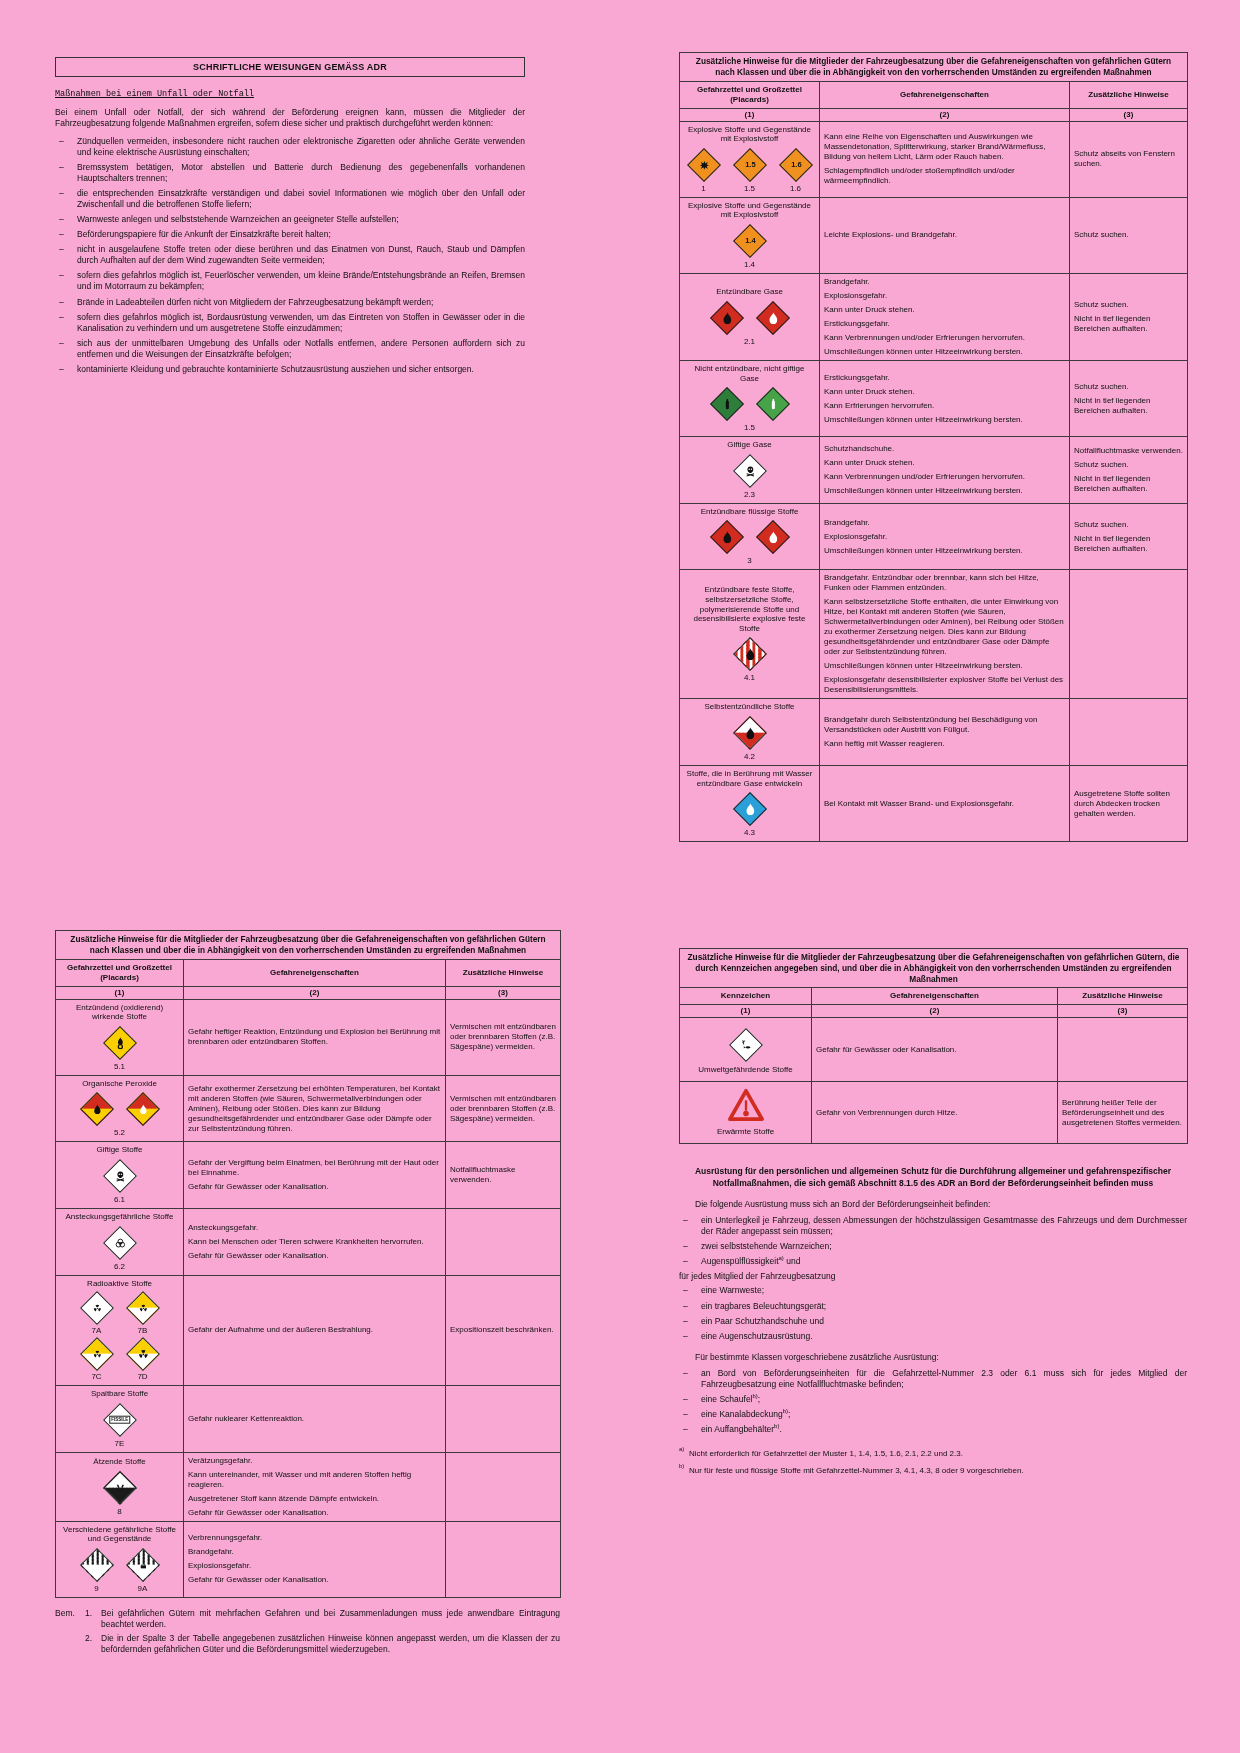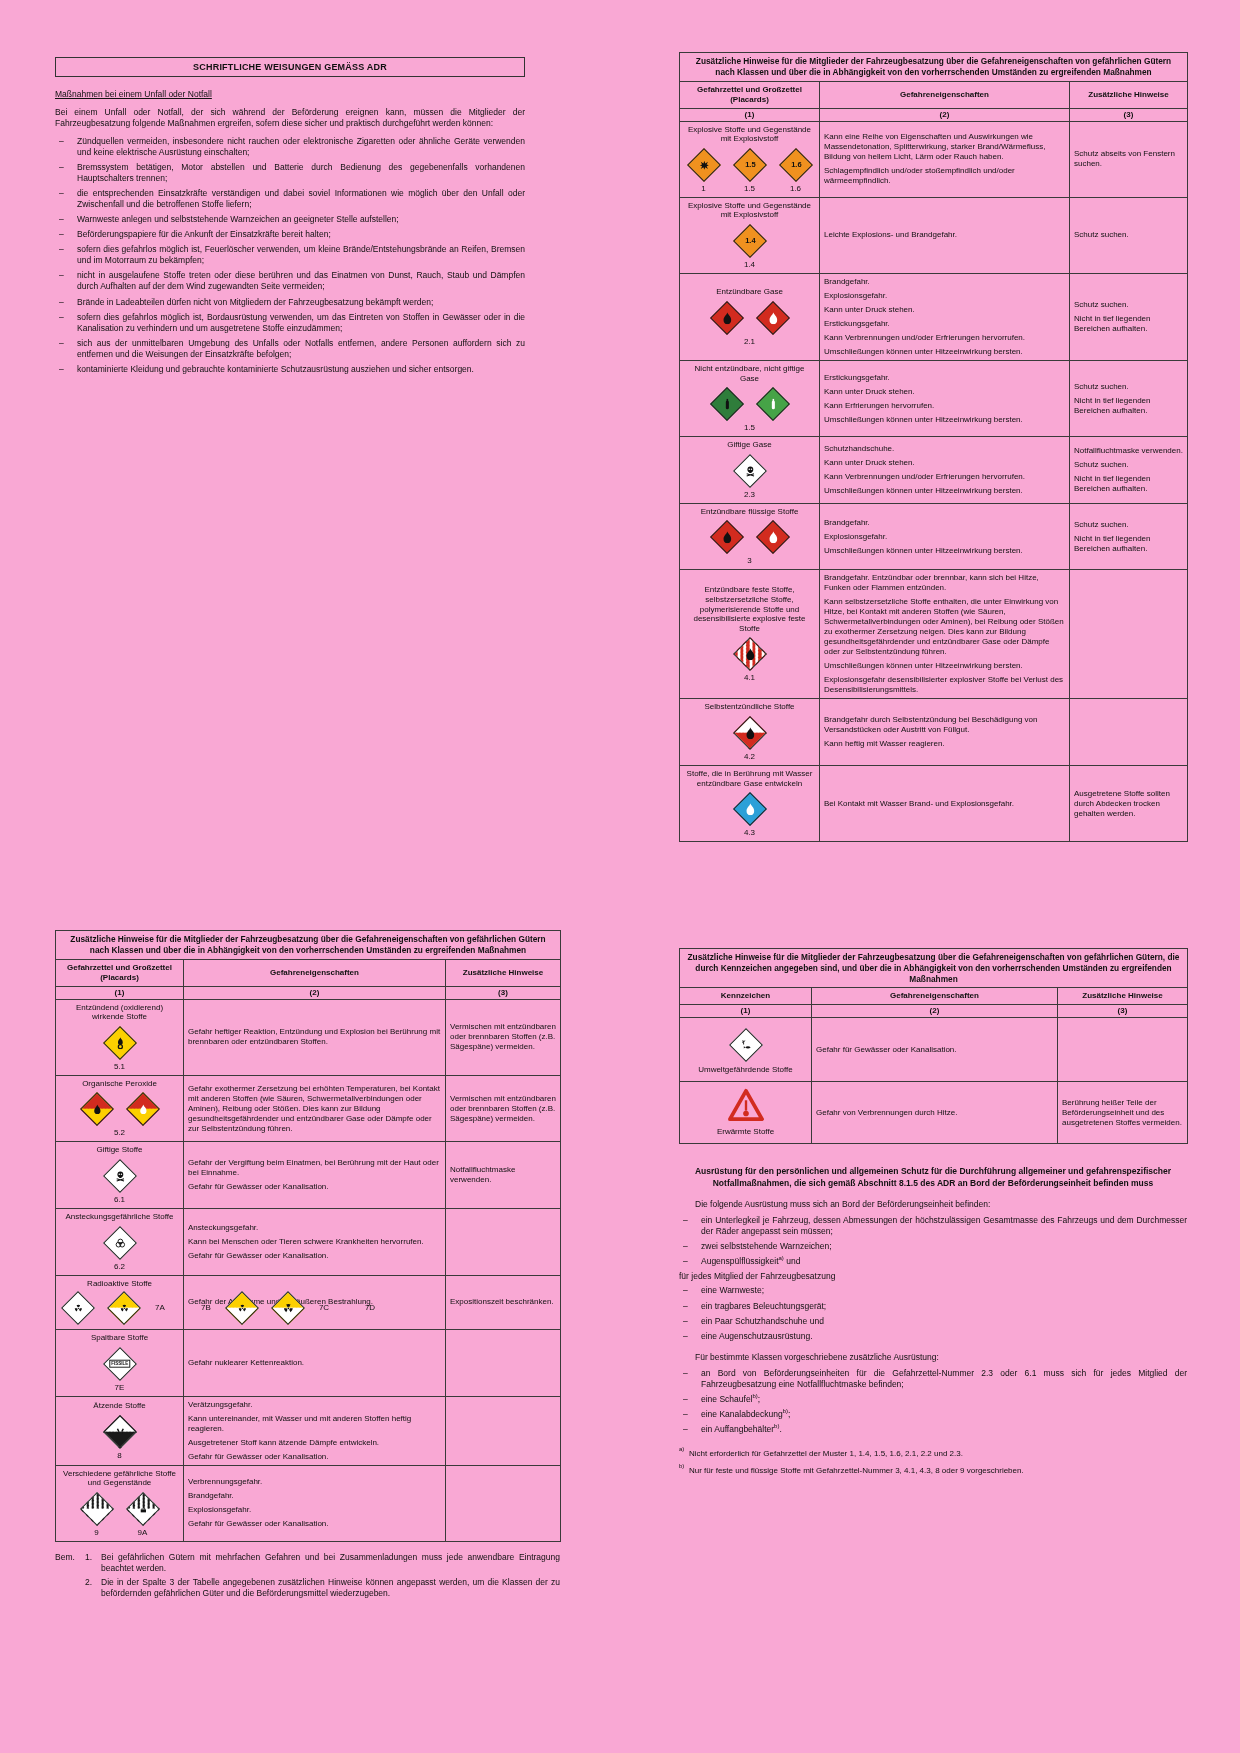--- a/index.html
+++ b/index.html
@@ -10,21 +10,21 @@
   }
   
   .q1{position:absolute;left:55px;top:57px;width:470px;}
   .q2{position:absolute;left:679px;top:52px;width:508px;}
   .q3{position:absolute;left:55px;top:930px;width:505px;}
   .q4{position:absolute;left:679px;top:948px;width:508px;}
 
   
   .titlebox{border:1px solid #333;padding:4px 6px;text-align:center;
     font-weight:bold;font-size:9px;margin-bottom:12px;letter-spacing:.2px;}
-  .underhead{font-size:8.5px;text-decoration:underline;margin:2px 0 8px 0;}
+  .underhead{font-size:8.5px;text-decoration:underline;margin:2px 0 8px 0;font-family:Liberation Mono, monospace;}
   .para{font-size:8.5px;line-height:1.35;text-align:justify;margin:0 0 6px 0;}
   .li{display:flex;gap:0;font-size:8.5px;line-height:1.3;margin:0 0 4px 0;}
   .li::before{content:"–";flex:none;width:9px;margin-left:4px;margin-right:9px;}
   .li .litext{flex:1;text-align:justify;}
   sup{font-size:6px;line-height:0;}
 
   
   table{border-collapse:collapse;table-layout:fixed;width:100%;}
   td,th{border:1px solid #3a3a3a;padding:3px 4px;font-size:8px;line-height:1.25;
     vertical-align:middle;word-wrap:break-word;}
@@ -53,21 +53,21 @@
   .pl-white{background:#fff;}
   .pl-blue{background:#2ba0d8;}
   .pl-yellow{background:#fcd000;}
   .pl-split-rw{background:linear-gradient(135deg,#fff 50%,#d22b1f 50%);}
   .pl-split-ry{background:linear-gradient(135deg,#d22b1f 50%,#fcd000 50%);}
   .pl-split-yw{background:linear-gradient(135deg,#fcd000 50%,#fff 50%);}
   .pl-split-wb{background:linear-gradient(135deg,#fff 50%,#1a1a1a 50%);}
   .pl-stripes-red{background:repeating-linear-gradient(45deg,#d22b1f 0 3px,#fff 3px 6px);}
   .pl-stripes-9{background:linear-gradient(135deg,rgba(255,255,255,0) 50%,#fff 50%),
     repeating-linear-gradient(45deg,#1a1a1a 0 2.5px,#fff 2.5px 5px);}
-  .plgrid{display:flex;flex-direction:row;align-items:center;}
+  .plgrid{display:flex;flex-direction:column;align-items:center;}
   .plrow{display:flex;gap:10px;}
   .fissile{font-size:4.5px;font-weight:bold;border:0.5px solid #222;padding:0 1px;background:#fff;}
 
   
   .bem{display:flex;font-size:8.5px;line-height:1.3;margin-top:10px;}
   .bem .bemlabel{font-weight:normal;width:30px;flex:none;}
   .bemitems{flex:1;}
   .bemitem{display:flex;margin-bottom:3px;}
   .bemitem .num{width:16px;flex:none;}
   .bemitem .btxt{flex:1;text-align:justify;}
@@ -102,24 +102,24 @@
     <div class="li">
         <span class="litext">die entsprechenden Einsatzkräfte verständigen und dabei soviel Informationen wie möglich über den Unfall oder Zwischenfall und die betroffenen Stoffe liefern;</span>
       </div>
     <div class="li">
         <span class="litext">Warnweste anlegen und selbststehende Warnzeichen an geeigneter Stelle aufstellen;</span>
       </div>
     <div class="li">
         <span class="litext">Beförderungspapiere für die Ankunft der Einsatzkräfte bereit halten;</span>
       </div>
     <div class="li">
+        <span class="litext">nicht in ausgelaufene Stoffe treten oder diese berühren und das Einatmen von Dunst, Rauch, Staub und Dämpfen durch Aufhalten auf der dem Wind zugewandten Seite vermeiden;</span>
+      </div>
+    <div class="li">
         <span class="litext">sofern dies gefahrlos möglich ist, Feuerlöscher verwenden, um kleine Brände/Entstehungsbrände an Reifen, Bremsen und im Motorraum zu bekämpfen;</span>
-      </div>
-    <div class="li">
-        <span class="litext">nicht in ausgelaufene Stoffe treten oder diese berühren und das Einatmen von Dunst, Rauch, Staub und Dämpfen durch Aufhalten auf der dem Wind zugewandten Seite vermeiden;</span>
       </div>
     <div class="li">
         <span class="litext">Brände in Ladeabteilen dürfen nicht von Mitgliedern der Fahrzeugbesatzung bekämpft werden;</span>
       </div>
     <div class="li">
         <span class="litext">sofern dies gefahrlos möglich ist, Bordausrüstung verwenden, um das Eintreten von Stoffen in Gewässer oder in die Kanalisation zu verhindern und um ausgetretene Stoffe einzudämmen;</span>
       </div>
     <div class="li">
         <span class="litext">sich aus der unmittelbaren Umgebung des Unfalls oder Notfalls entfernen, andere Personen auffordern sich zu entfernen und die Weisungen der Einsatzkräfte befolgen;</span>
       </div>

